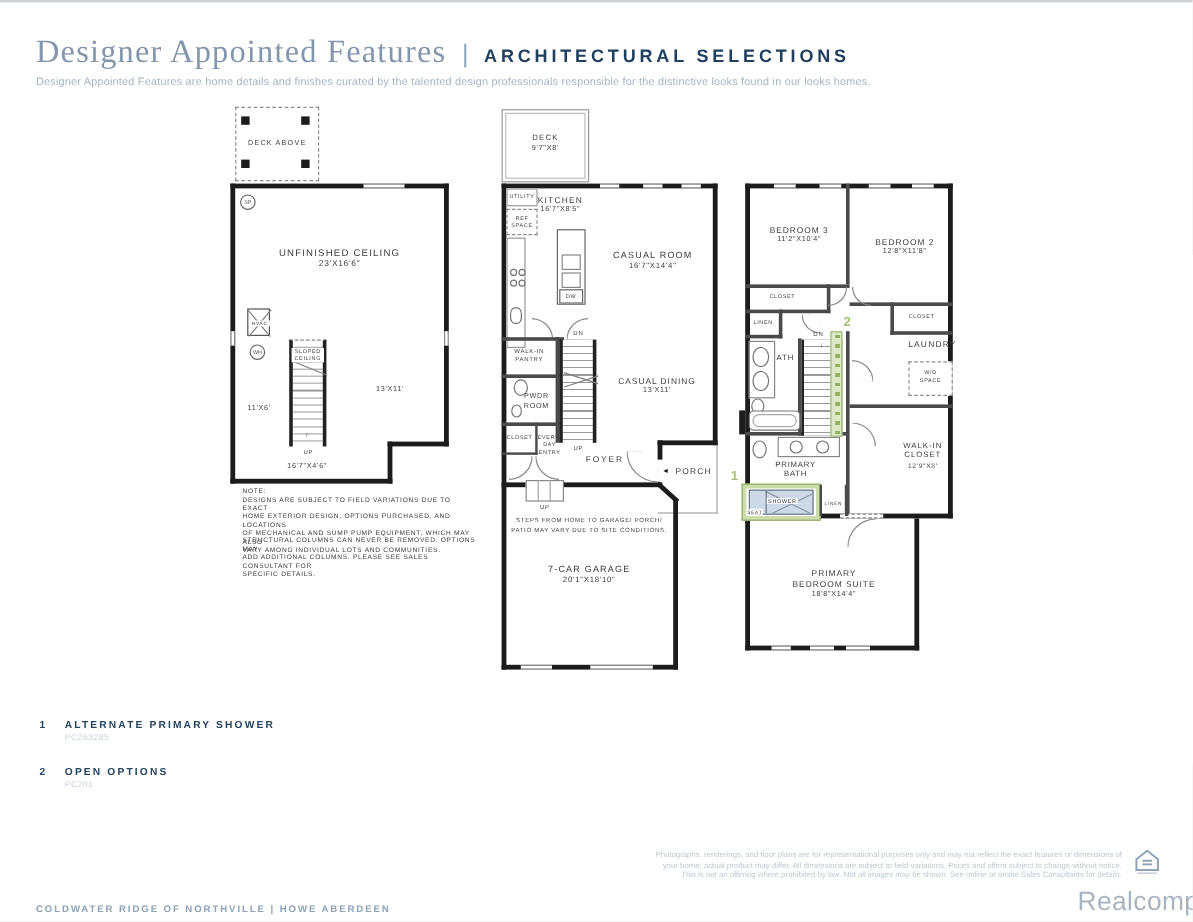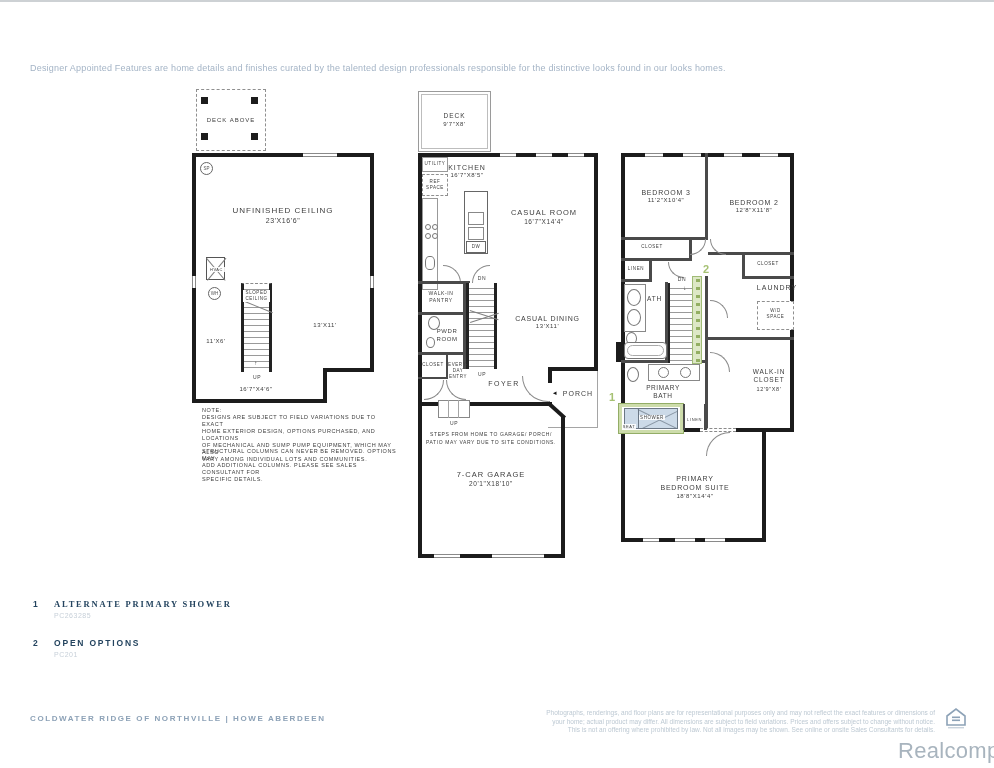--- a/index.html
+++ b/index.html
@@ -40,30 +40,35 @@
   .grail{position:absolute;background:#dde8c6;border:1px solid #a0bb76;box-sizing:border-box;}
   .grail .bal{position:absolute;left:3px;top:2px;width:4px;height:83px;
         background:repeating-linear-gradient(to bottom,#93af62 0 3px,transparent 3px 8px);}
   .gshower{position:absolute;background:#cddcab;border:1px solid #93ad66;box-sizing:border-box;}
   .bshower{position:absolute;background:#ccdae8;border:1px solid #6b7785;box-sizing:border-box;overflow:hidden;}
   .wbg{background:rgba(255,255,255,.88);padding:0 1px;}
   
   .leg-num{position:absolute;font-size:8.5px;font-weight:bold;color:#24445f;}
   .leg-lbl{position:absolute;font-size:8.5px;font-weight:bold;letter-spacing:1.8px;color:#24445f;}
   .leg-code{position:absolute;font-size:7px;color:#c7d0d9;letter-spacing:.5px;}
-  .ft{position:absolute;font-size:8px;font-weight:bold;letter-spacing:1.6px;color:#8da2b7;}
+  .ft{position:absolute;font-size:8px;font-weight:bold;letter-spacing:1.6px;color:#8da2b7;margin-top:39px;}
   .disc{position:absolute;font-size:6.5px;line-height:8.5px;color:#bdc9d3;text-align:right;white-space:pre-line;}
   .brand{position:absolute;font-size:22px;color:#a8b4be;letter-spacing:.3px;}
 </style>
 </head>
 <body>
 
 <div class="page">
   <div class="edge"></div>
 
+  <div class="hrow">
+    <span class="hserif">Designer Appointed Features</span>
+    <span class="hdiv">|</span>
+    <span class="hcaps">ARCHITECTURAL SELECTIONS</span>
+  </div>
   <div class="hsub">Designer Appointed Features are home details and finishes curated by the talented design professionals responsible for the distinctive looks found in our looks homes.</div>
 
   <section style="position:absolute;inset:0;">
     <div class="dash" style="left:196px;top:89px;width:70px;height:62px;"></div>
     <div class="w" style="left:201px;top:97px;width:7px;height:7px;"></div>
     <div class="w" style="left:251px;top:97px;width:7px;height:7px;"></div>
     <div class="w" style="left:201px;top:133px;width:7px;height:7px;"></div>
     <div class="w" style="left:251px;top:133px;width:7px;height:7px;"></div>
     <div class="lbl f6" style="left:196px;top:117px;width:70px;letter-spacing:1px;">DECK ABOVE</div>
 
@@ -298,21 +303,21 @@
     <div class="w2" style="left:704px;top:404px;width:3px;height:26px;"></div>
     <div class="lbl f4" style="left:684px;top:417px;width:21px;">LINEN</div>
 
     <div class="lbl f7" style="left:640px;top:474px;width:110px;letter-spacing:.8px;">PRIMARY
 BEDROOM SUITE</div>
     <div class="lbl f6" style="left:640px;top:493px;width:110px;">18'8"X14'4"</div>
   </section>
 
   <section style="position:absolute;inset:0;">
     <div class="leg-num" style="left:33px;top:599px;">1</div>
-    <div class="leg-lbl" style="left:54px;top:599px;font-family:Liberation Serif, serif;">ALTERNATE PRIMARY SHOWER</div>
+    <div class="leg-lbl" style="left:54px;top:599px;">ALTERNATE PRIMARY SHOWER</div>
     <div class="leg-code" style="left:54px;top:612px;">PC263285</div>
     <div class="leg-num" style="left:33px;top:638px;">2</div>
     <div class="leg-lbl" style="left:54px;top:638px;">OPEN OPTIONS</div>
     <div class="leg-code" style="left:54px;top:651px;">PC201</div>
   </section>
 
   <section style="position:absolute;inset:0;">
     <div class="ft" style="left:30px;top:714px;">COLDWATER RIDGE OF NORTHVILLE | HOWE ABERDEEN</div>
     <div class="disc" style="left:490px;top:709px;width:445px;">Photographs, renderings, and floor plans are for representational purposes only and may not reflect the exact features or dimensions of
 your home; actual product may differ. All dimensions are subject to field variations. Prices and offers subject to change without notice.

